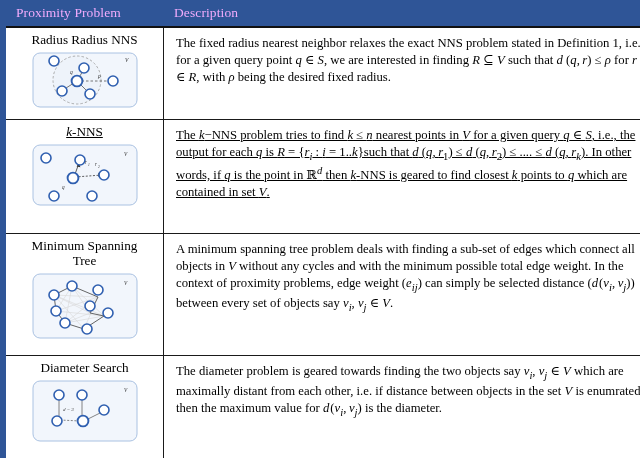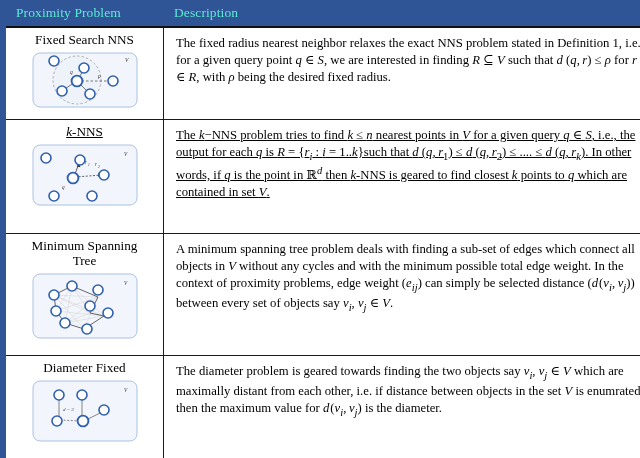--- a/index.html
+++ b/index.html
@@ -26,21 +26,21 @@
     width: 640px;
     table-layout: fixed;
     border-left: 6px solid #2f5597;
     border-right: 5px solid #2f5597;
     border-top: 0;
     border-bottom: 6px solid #2f5597;
   }
 
   thead th {
     background: #2f5597;
-    color: #5eead4;
+    color: #f0abfc;
     font-weight: normal;
     font-size: 13.5px;
     text-align: left;
     padding: 3px 0 4px 10px;
     height: 19px;
     vertical-align: middle;
     letter-spacing: .1px;
     border-bottom: 2.5px solid #111111;
   }
   thead th.col-problem { width: 147px; }
@@ -99,21 +99,21 @@
   <thead>
     <tr>
       <th class="col-problem">Proximity Problem</th>
       <th class="col-desc">Description</th>
     </tr>
   </thead>
   <tbody>
 
     <tr class="row-0">
       <td class="cell-problem">
-        <div class="problem-title">Fixed Search NNS</div>
+        <div class="problem-title">Radius Radius NNS</div>
         <svg class="fig" width="106" height="56" viewBox="0 0 106 56">
           <rect x="1" y="1" width="104" height="54" rx="7" ry="7" fill="#f2f6fc" stroke="#aac2e2" stroke-width="1"></rect>
           <circle cx="45" cy="28" r="24" fill="#eef3fa" stroke="#9a9a9a" stroke-width="0.8" stroke-dasharray="2.5,2"></circle>
           <line x1="45" y1="29" x2="52" y2="17" stroke="#555" stroke-width="0.8"></line>
           <line x1="45" y1="29" x2="31" y2="38" stroke="#555" stroke-width="0.8"></line>
           <line x1="45" y1="29" x2="57" y2="41" stroke="#555" stroke-width="0.8"></line>
           <line x1="45" y1="29" x2="80" y2="29" stroke="#555" stroke-width="0.8" stroke-dasharray="2.5,2"></line>
           <circle cx="22" cy="9" r="5" fill="#ffffff" stroke="#2f5fb0" stroke-width="1.6"></circle>
           <circle cx="52" cy="16" r="5" fill="#ffffff" stroke="#2f5fb0" stroke-width="1.6"></circle>
           <circle cx="30" cy="39" r="5" fill="#ffffff" stroke="#2f5fb0" stroke-width="1.6"></circle>
@@ -201,21 +201,21 @@
           <text x="92" y="12" font-family="Liberation Serif, serif" font-size="5.2" font-style="italic" fill="#333">V</text>
         </svg>
       </td>
       <td class="cell-desc">
         <div class="desc-text">A minimum spanning tree problem deals with finding a sub-set of edges which connect all objects in <i>V</i> without any cycles and with the minimum possible total edge weight. In the context of proximity problems, edge weight (<i>e<sub>ij</sub></i>) can simply be selected distance (<i>d</i> (<i>v<sub>i</sub></i>, <i>v<sub>j</sub></i>)) between every set of objects say <i>v<sub>i</sub></i>, <i>v<sub>j</sub></i> ∈ <i>V</i>.</div>
       </td>
     </tr>
 
     <tr class="row-3">
       <td class="cell-problem">
-        <div class="problem-title">Diameter Fixed</div>
+        <div class="problem-title">Diameter Search</div>
         <svg class="fig" width="106" height="62" viewBox="0 0 106 62">
           <rect x="1" y="1" width="104" height="60" rx="7" ry="7" fill="#f2f6fc" stroke="#aac2e2" stroke-width="1"></rect>
           <line x1="27" y1="19" x2="27" y2="36" stroke="#666" stroke-width="0.8"></line>
           <line x1="50" y1="19" x2="50" y2="38" stroke="#666" stroke-width="0.8"></line>
           <line x1="28" y1="40" x2="48" y2="41" stroke="#666" stroke-width="0.8" stroke-dasharray="2,1.6"></line>
           <line x1="54" y1="40" x2="70" y2="32" stroke="#666" stroke-width="0.8"></line>
           <circle cx="27" cy="15" r="5" fill="#ffffff" stroke="#2f5fb0" stroke-width="1.6"></circle>
           <circle cx="50" cy="15" r="5" fill="#ffffff" stroke="#2f5fb0" stroke-width="1.6"></circle>
           <circle cx="25" cy="41" r="5" fill="#ffffff" stroke="#2f5fb0" stroke-width="1.6"></circle>
           <circle cx="72" cy="30" r="5" fill="#ffffff" stroke="#2f5fb0" stroke-width="1.6"></circle>

